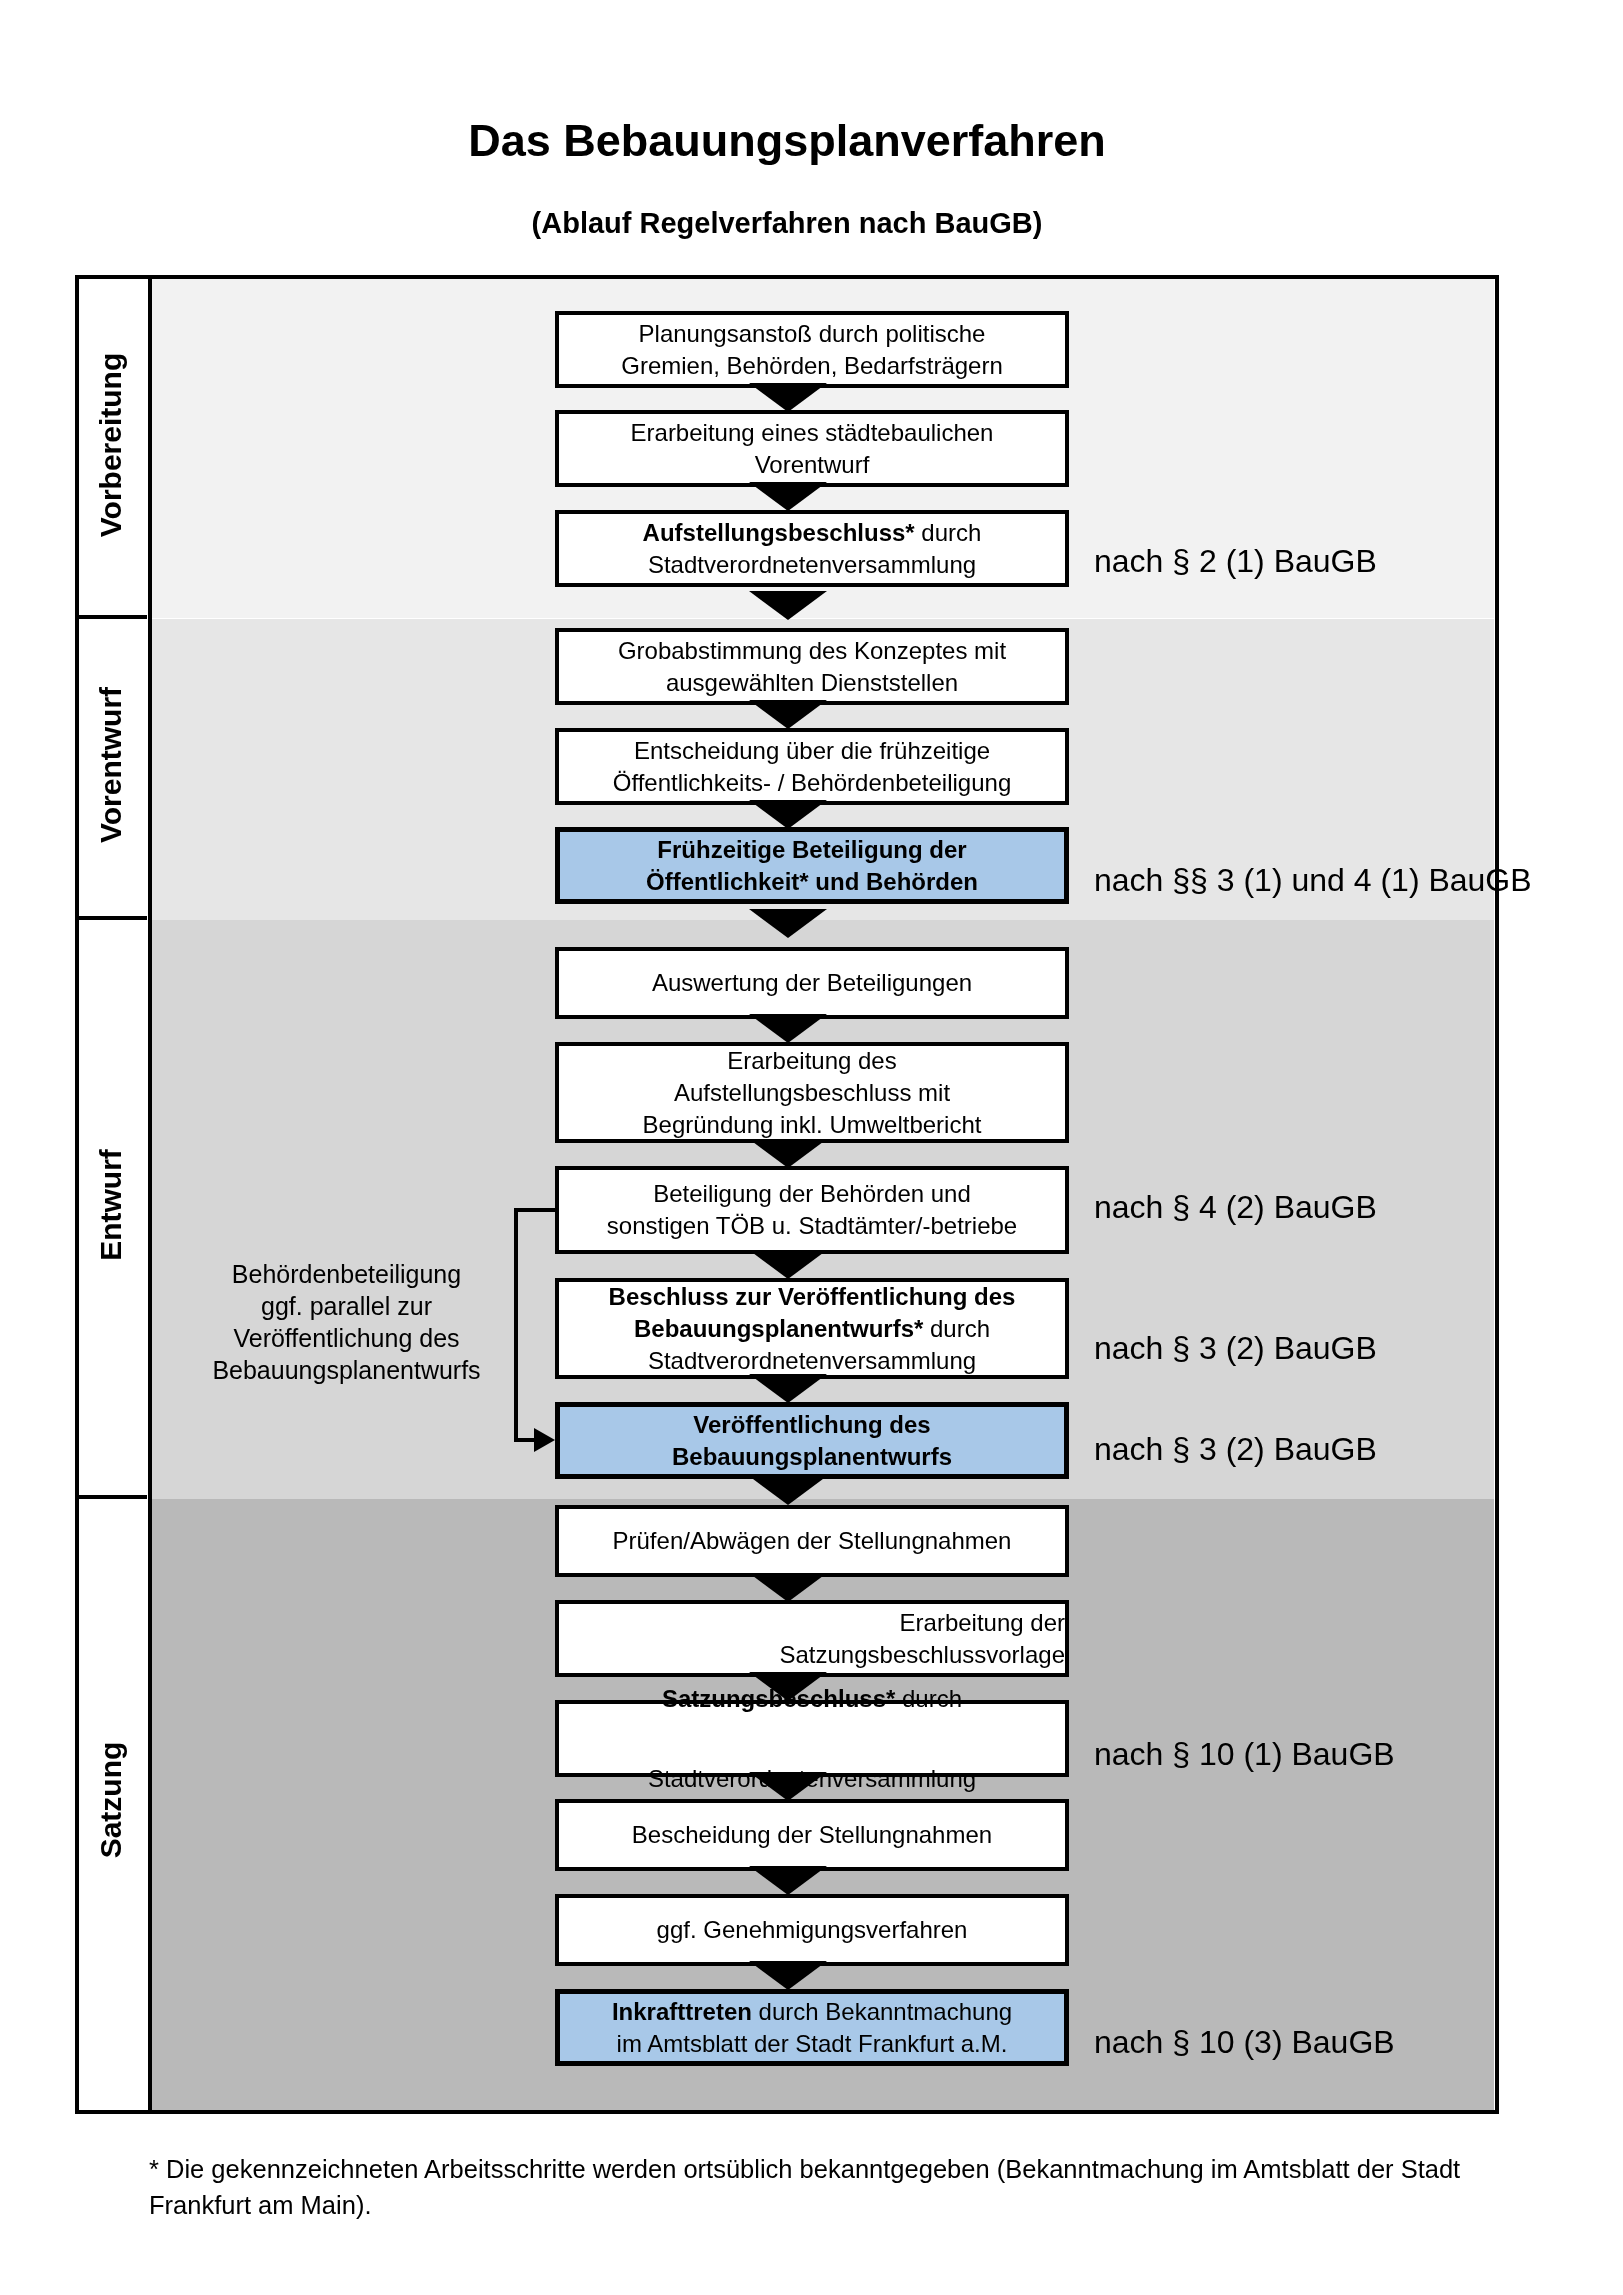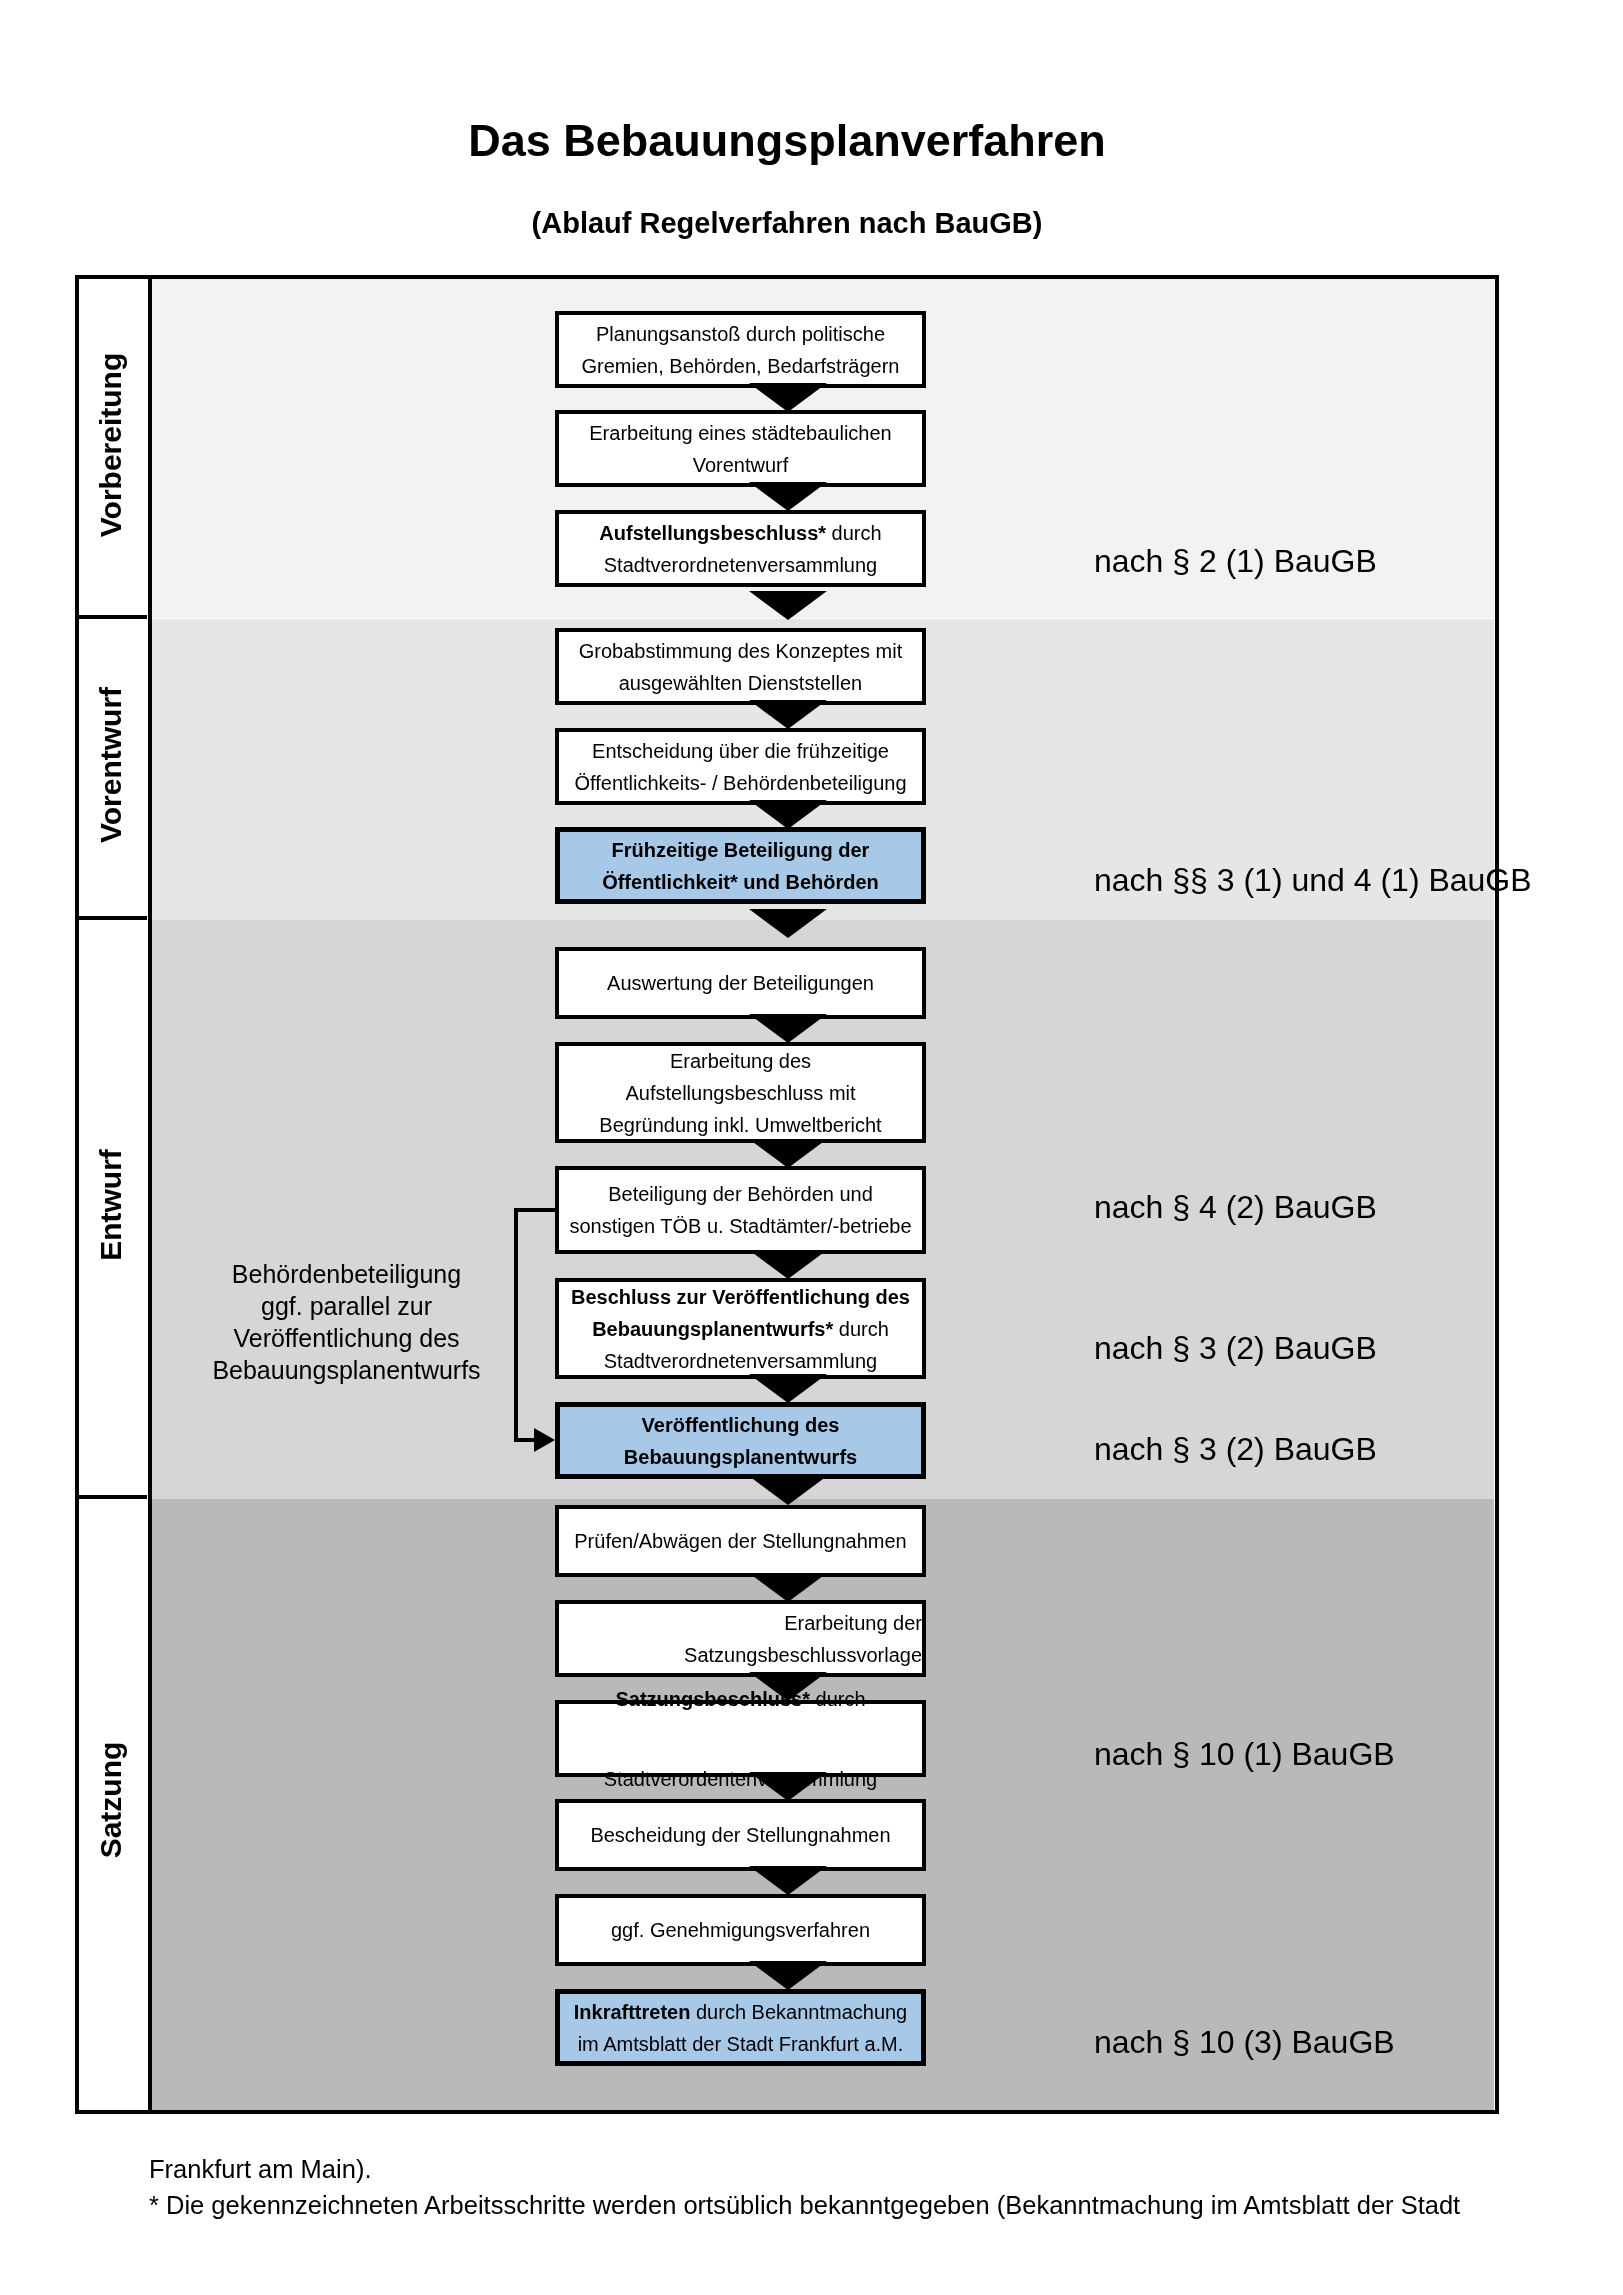--- a/index.html
+++ b/index.html
@@ -40,24 +40,24 @@
     font-size: 30px; font-weight: bold;
   }
   
   .frame {
     left: 75px; top: 275px; width: 1424px; height: 1839px;
     border: 4.6px solid #000; box-sizing: border-box;
     z-index: 3; pointer-events: none; background: transparent;
   }
   
   .box {
-    left: 555px; width: 371px;
+    left: 555px; width: 514px;
     background: #fff; border: 4.6px solid #000; box-sizing: border-box;
     display: flex; flex-direction: column; justify-content: center; align-items: center;
-    font-size: 20px; line-height: 32px; text-align: center;
+    font-size: 24px; line-height: 32px; text-align: center;
     z-index: 4;
   }
   .box.blue { border-width: 5.9px; }
   .box .bl { white-space: nowrap; }
   .box b { font-weight: bold; }
   
   .arrow-down {
     width: 0; height: 0; left: 749px;
     border-left: 39px solid transparent;
     border-right: 39px solid transparent;
@@ -217,16 +217,16 @@
     <div>Bebauungsplanentwurfs</div>
   </div>
 <div>
   <div class="abs conn" style="left:514px; top:1208px; width:41px; height:3.9px;"></div>
   <div class="abs conn" style="left:514px; top:1208px; width:3.9px; height:234px;"></div>
   <div class="abs conn" style="left:514px; top:1438px; width:23.6px; height:3.9px;"></div>
   <div class="abs conn-arrowhead"></div>
 </div>
 
 <div class="abs footnote">
+  <div>* Die gekennzeichneten Arbeitsschritte werden ortsüblich bekanntgegeben (Bekanntmachung im Amtsblatt  der Stadt</div>
   <div>Frankfurt am Main).</div>
-  <div>* Die gekennzeichneten Arbeitsschritte werden ortsüblich bekanntgegeben (Bekanntmachung im Amtsblatt  der Stadt</div>
 </div>
 
 
 </body></html>

